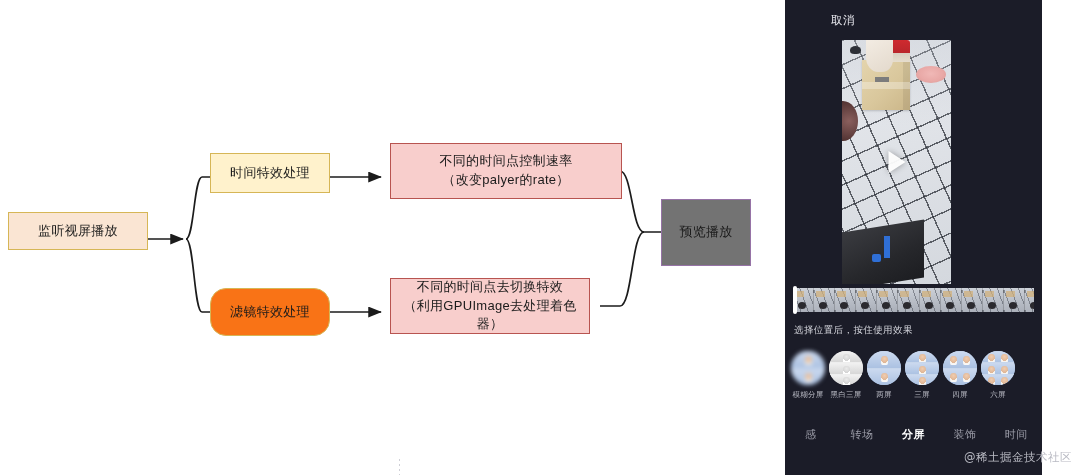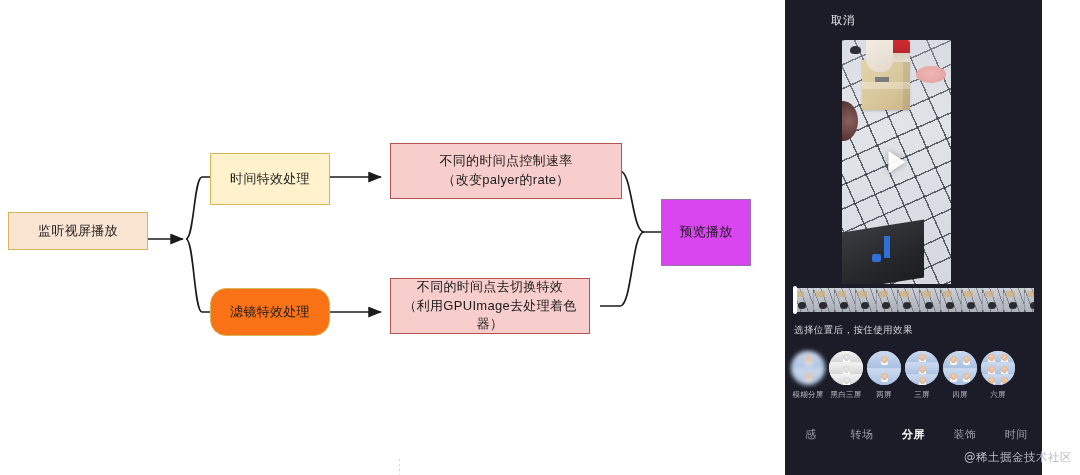--- a/index.html
+++ b/index.html
@@ -38,21 +38,21 @@
     color: #1b1b1b;
     line-height: 1.45;
     letter-spacing: 0.3px;
     border-width: 1px;
     border-style: solid;
     z-index: 2;
   }
   .node-inner { padding: 0 6px; white-space: pre-line; }
 
   #node-listen  { left: 8px;   top: 212px; width: 140px; height: 38px; }
-  #node-time    { left: 210px; top: 153px; width: 120px; height: 52px; }
+  #node-time    { left: 210px; top: 153px; width: 120px; height: 40px; }
   #node-filter  { left: 210px; top: 288px; width: 120px; height: 48px; }
   #node-rate    { left: 390px; top: 143px; width: 232px; height: 56px; }
   #node-switch  { left: 390px; top: 278px; width: 200px; height: 56px; }
   #node-preview { left: 661px; top: 199px; width: 90px;  height: 67px; }
 
   
   #phone {
     position: absolute;
     left: 785px; top: 0;
     width: 257px; height: 475px;
@@ -338,21 +338,21 @@
   <div class="node" id="node-rate" style="background:#f8cecc;border-color:#b85450;">
     <span class="node-inner">不同的时间点控制速率
 （改变palyer的rate）</span>
   </div>
 
   <div class="node" id="node-switch" style="background:#f8cecc;border-color:#b85450;">
     <span class="node-inner">不同的时间点去切换特效
 （利用GPUImage去处理着色器）</span>
   </div>
 
-  <div class="node" id="node-preview" style="background:#d946ef;border-color:#9673a6;">
+  <div class="node" id="node-preview" style="background:#737373;border-color:#9673a6;">
     <span class="node-inner">预览播放</span>
   </div>
 </div>
 
 <div id="phone">
 
   <div id="phone-topbar">
     <span class="topbar-btn">取消</span>
     <span class="topbar-btn">保存</span>
   </div>

